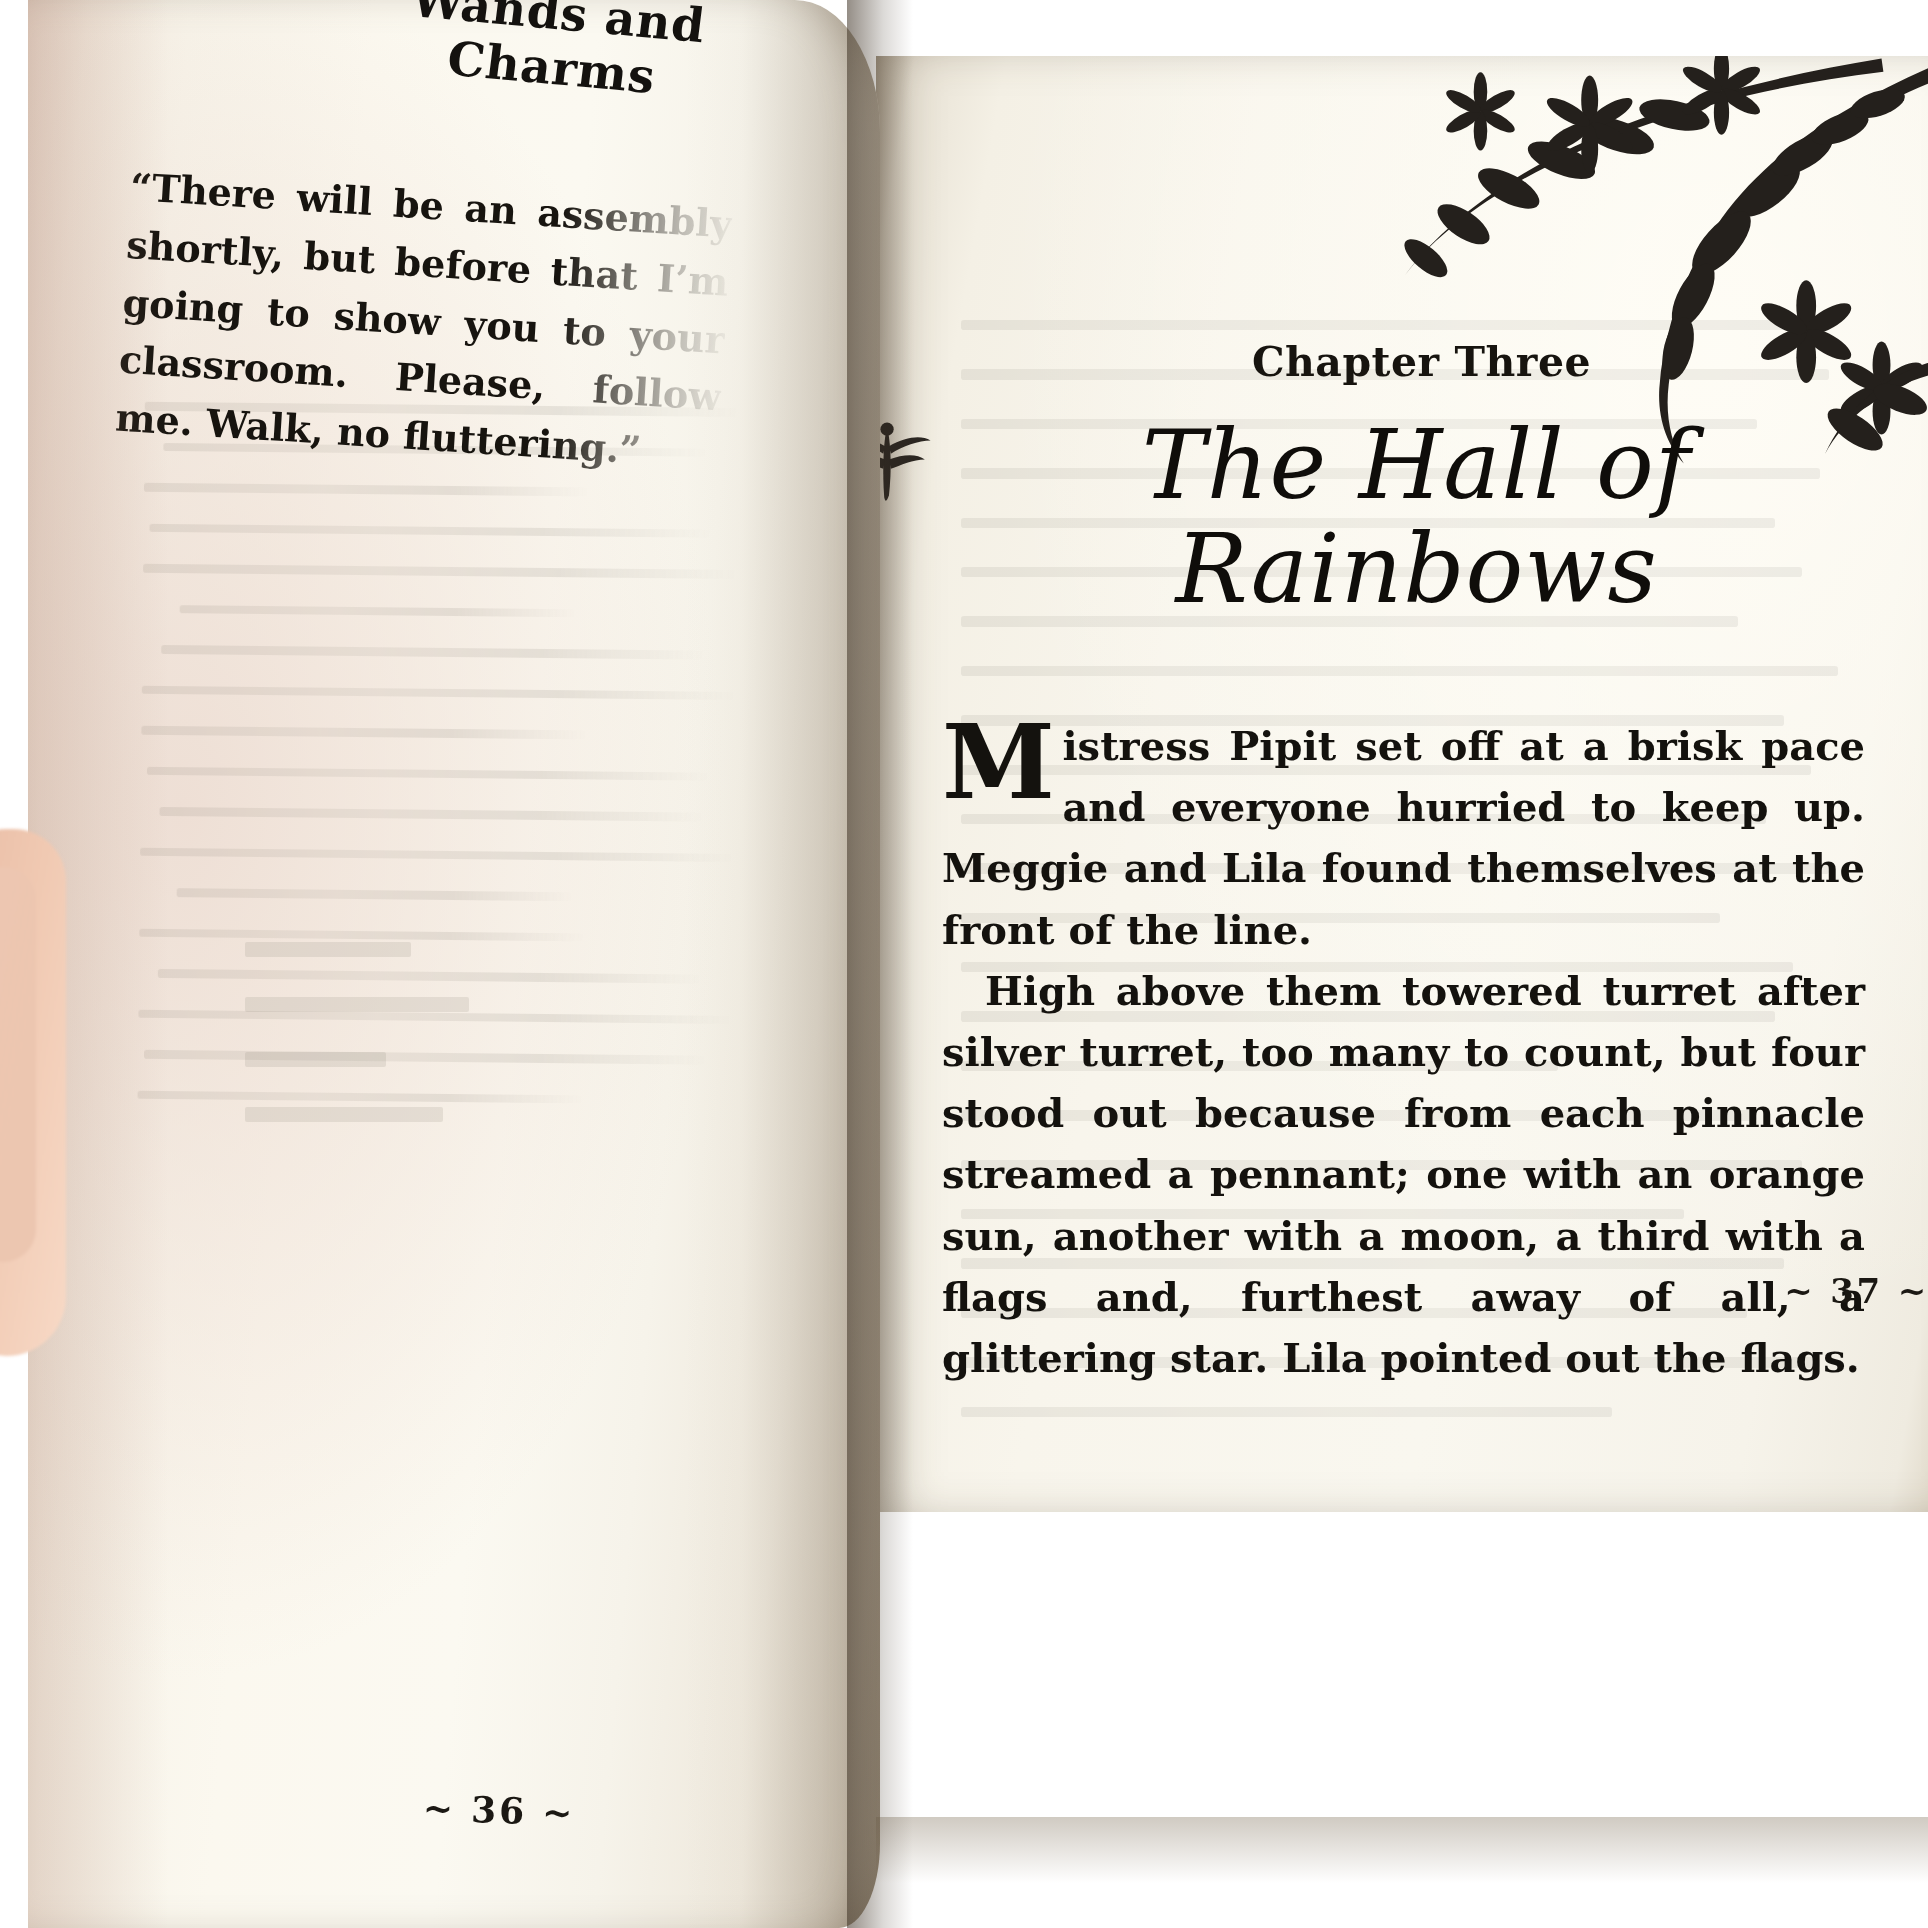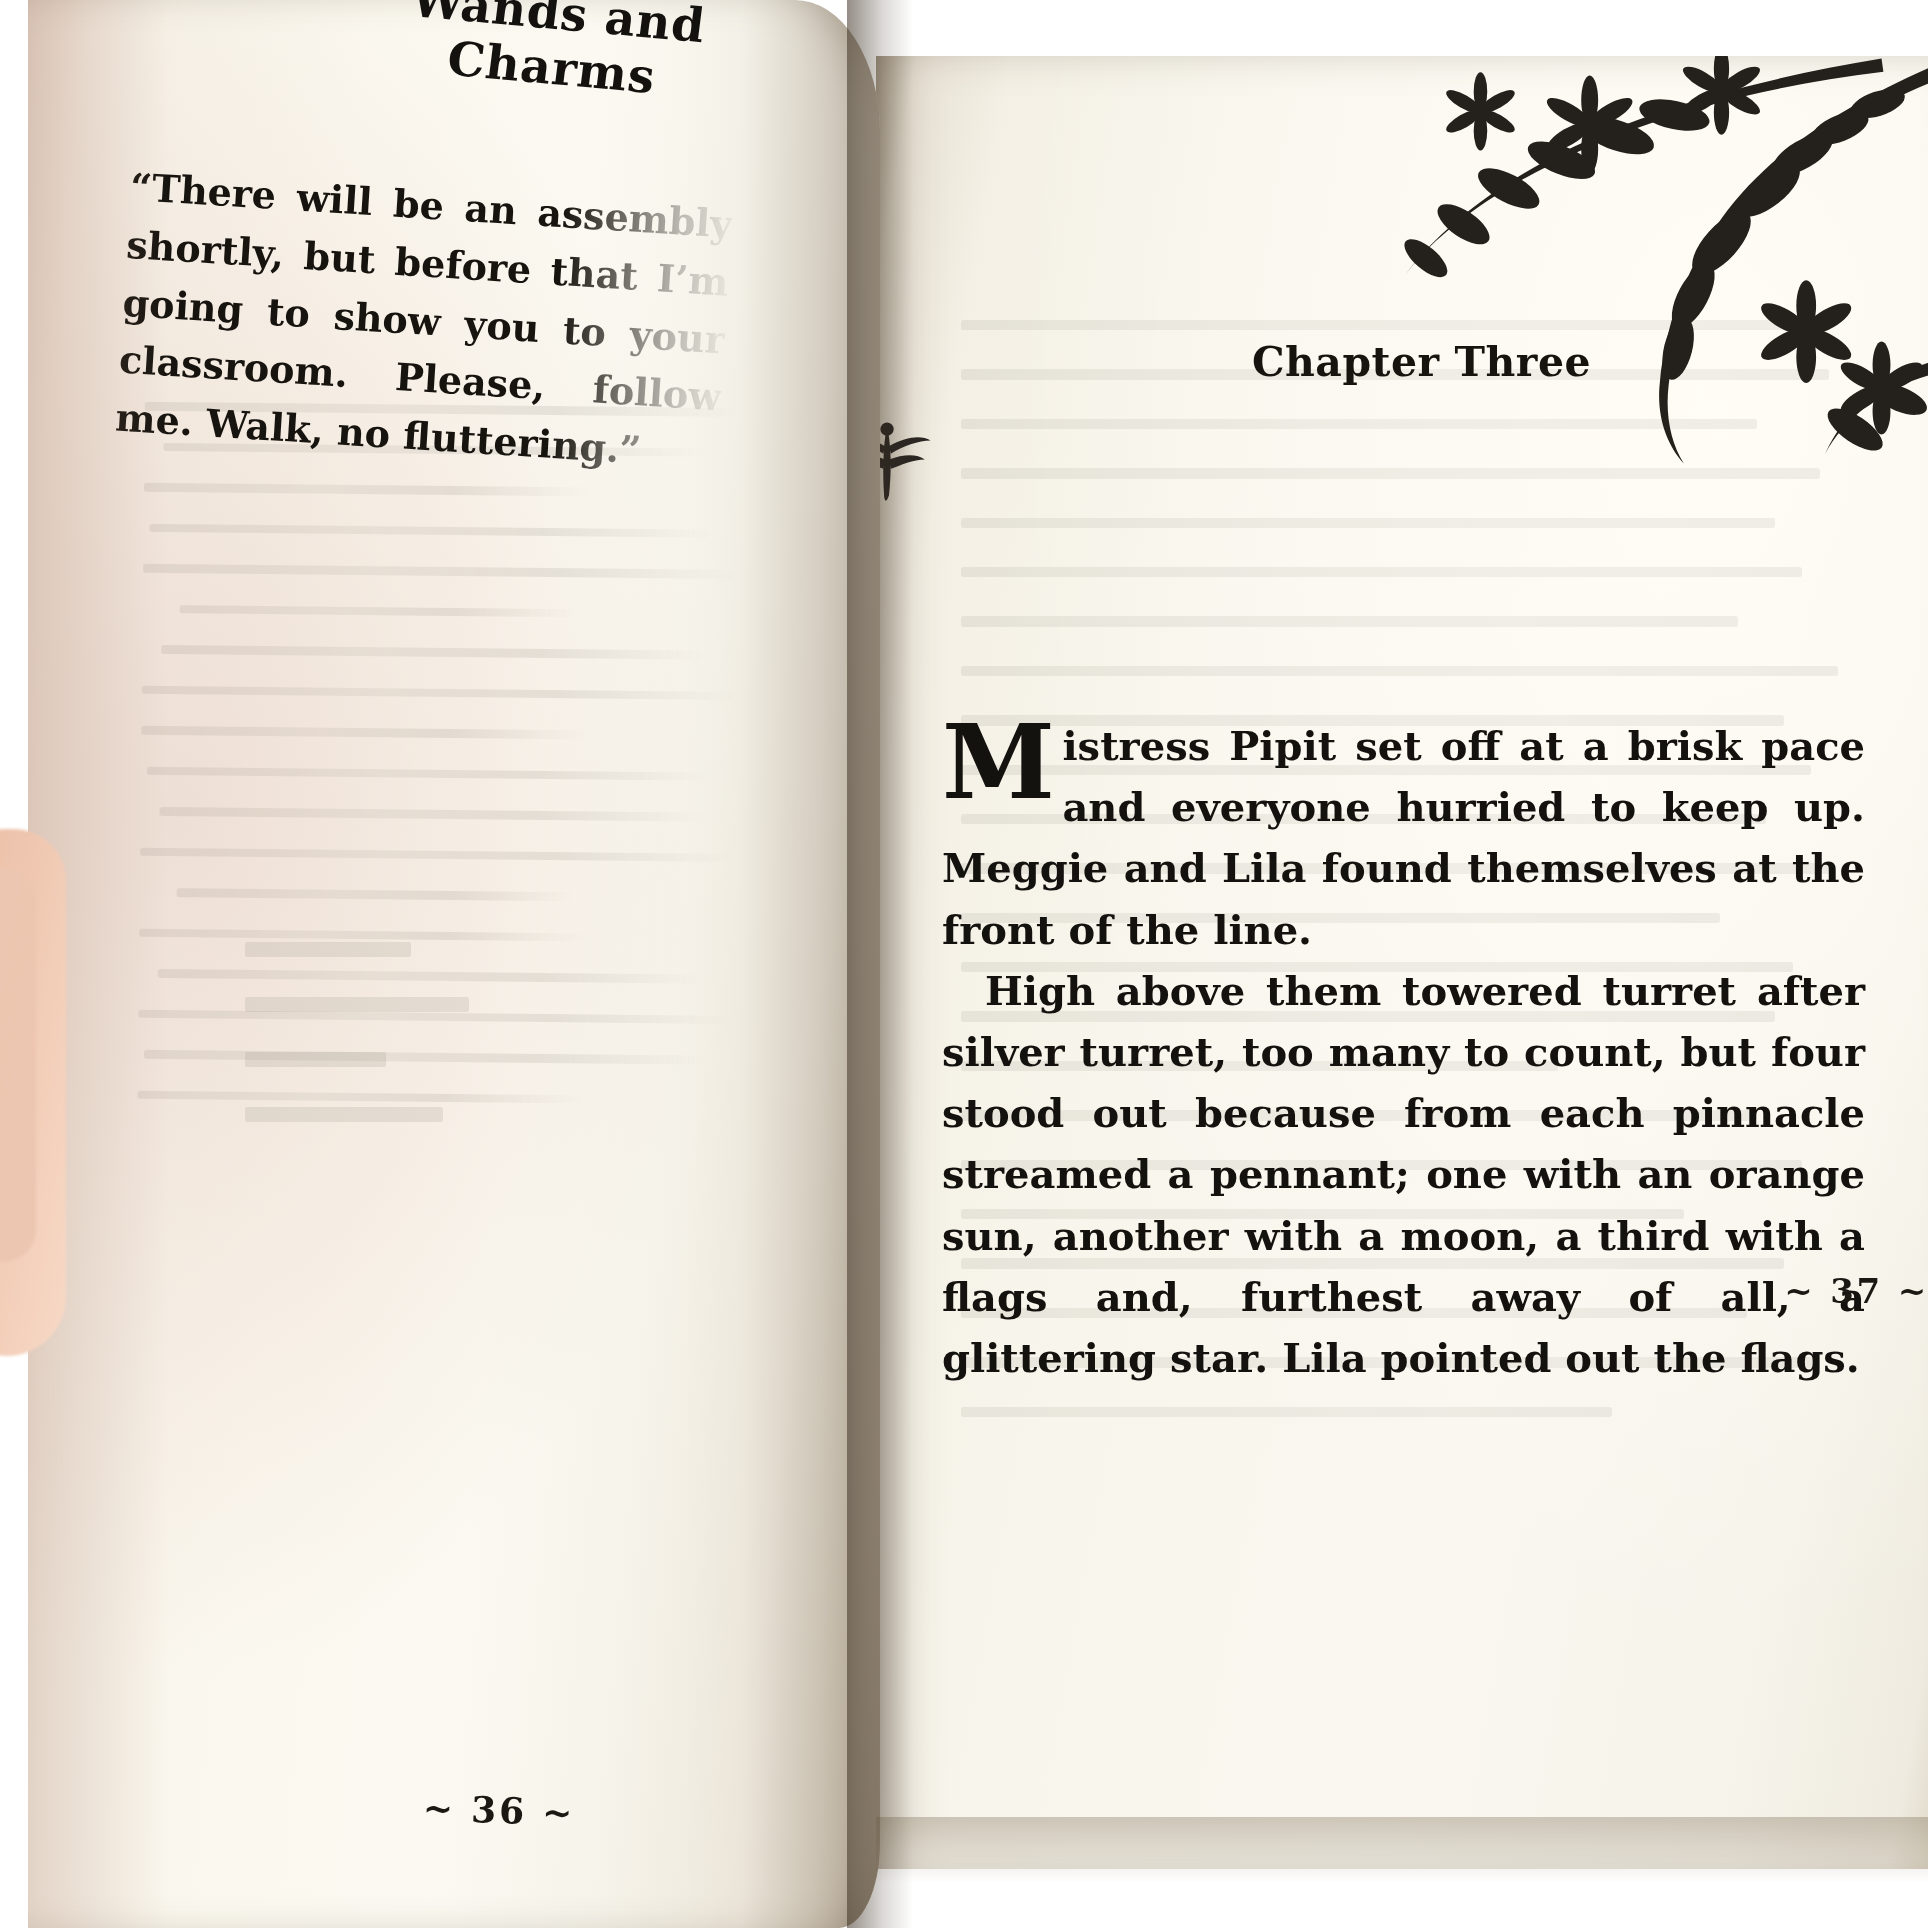--- a/index.html
+++ b/index.html
@@ -175,21 +175,21 @@
     z-index: 5;
     pointer-events: none;
   }
 
   
   .page-right {
     position: absolute;
     left: 876px;
     top: 56px;
     width: 1053px;
-    height: 1813px;
+    height: 1456px;
     background:
       radial-gradient(ellipse at 80% 20%, rgba(255,253,246,0.9) 0%, rgba(240,236,225,0) 60%),
       linear-gradient(100deg,
         #cdc4b4 0%,
         #e8e2d5 3%,
         #f4f0e5 10%,
         #f8f5ec 30%,
         #f9f7ef 60%,
         #f6f3ea 85%,
         #efebe0 97%,
@@ -461,20 +461,24 @@
         <path d="M52 34 C34 24 18 22 8 28 C20 28 38 34 50 42 Z"></path>
         <path d="M56 34 C74 24 90 22 100 28 C88 28 70 34 58 42 Z"></path>
         <path d="M52 48 C36 42 22 42 14 48 C26 48 40 54 50 58 Z"></path>
         <path d="M56 48 C72 42 86 42 94 48 C82 48 68 54 58 58 Z"></path>
         <circle cx="54" cy="16" r="7"></circle>
       </g>
     </svg>
 
     <div class="chapter-label">Chapter Three</div>
 
+    <div class="chapter-title">
+      <div>The Hall of</div>
+      <div>Rainbows</div>
+    </div>
 
     <div class="right-body">
       <p>
         <span class="dropcap">M</span><span>istress Pipit set off at a brisk pace and everyone hurried to keep up. Meggie and Lila found themselves at the front of the line.</span>
       </p>
       <p class="indent">High above them towered turret after silver turret, too many to count, but four stood out because from each pinnacle streamed a pennant; one with an orange sun, another with a moon, a third with a flags and, furthest away of all, a glittering star. Lila pointed out the flags.</p>
     </div>
 
     <div class="right-folio">~ 37 ~</div>
   </div>

